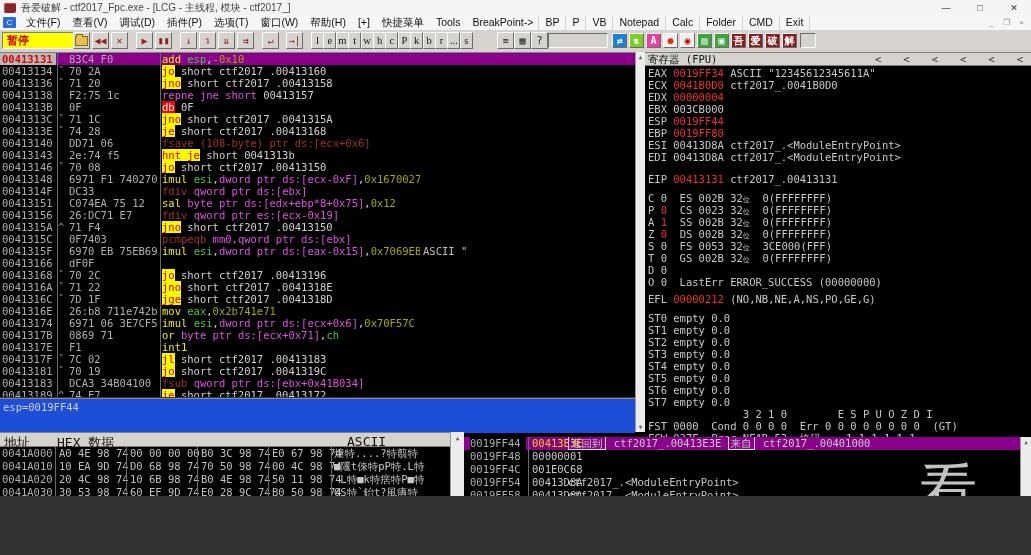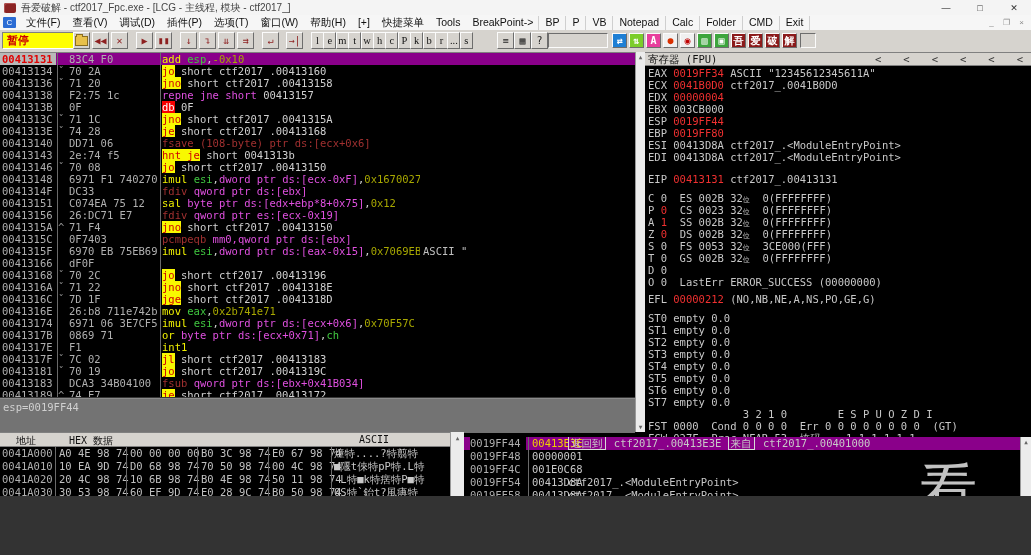--- a/index.html
+++ b/index.html
@@ -49,21 +49,21 @@
   .disasm-rows{position:absolute;left:0;top:0;width:635px;height:344px;overflow:hidden;}
   .drow{position:relative;height:12px;line-height:12px;width:635px;}
   .drow.sel{background:#8a008a;}
   .d-addr{position:absolute;left:0;top:0;width:56px;padding-left:2px;color:#b0b0b0;box-sizing:border-box;}
   .drow.sel .d-addr{background:#b8b8b8;color:#e00000;font-weight:bold;}
   .d-mark{position:absolute;left:58px;top:0;width:10px;color:#909090;}
   .d-bytes{position:absolute;left:69px;top:0;width:91px;color:#b0b0b0;white-space:pre;}
   .d-ins{position:absolute;left:162px;top:0;width:258px;overflow:hidden;white-space:pre;}
   .d-cmt{position:absolute;left:423px;top:0;width:210px;overflow:hidden;color:#c0c0c0;white-space:pre;}
   .vline{position:absolute;top:0;width:1px;background:#6a6a6a;z-index:5;}
-  .disasm-info{position:absolute;left:0;top:344px;width:635px;height:36px;background:#737373;
+  .disasm-info{position:absolute;left:0;top:344px;width:635px;height:36px;background:#1d4ed8;
                border-top:2px groove #8a8a8a;color:#d0d0d0;}
   .disasm-info span{display:block;padding:2px 0 0 3px;}
   
   .sg-p{color:#d0d0d0;}
   .sg-mn{color:#f0f000;}
   .sg-jmp{background:#f8f800;color:#d00000;}
   .sg-db{background:#f80000;color:#ffffff;}
   .sg-fpu{color:#a03030;}
   .sg-mem{color:#e050e0;}
   .sg-reg{color:#40c840;}
@@ -79,21 +79,21 @@
   .reg-title{position:absolute;left:0;top:0;width:386px;height:13px;background:#d6d3ce;color:#111;
              font-size:10.5px;line-height:13px;padding-left:3px;box-sizing:border-box;
              border-bottom:1px solid #808080;}
   .reg-collapse{position:absolute;right:8px;top:0;height:13px;display:flex;gap:22px;color:#333;}
   .reg-lines{position:absolute;left:3px;top:14px;width:380px;}
   .rline{height:12px;line-height:12px;white-space:pre;}
   
   .pane-dump{left:0;top:432px;width:450px;height:86px;border-top:1px solid #808080;}
   .dump-head{position:absolute;left:0;top:0;width:450px;height:14px;background:#d6d3ce;color:#111;
              border-bottom:1px solid #808080;box-sizing:border-box;}
-  .dump-head span{position:absolute;top:1px;font-size:10px;margin-left:12px;}
+  .dump-head span{position:absolute;top:1px;font-size:13px;}
   .dump-rows{position:absolute;left:0;top:14px;width:450px;height:72px;overflow:hidden;}
   .hrow{position:relative;height:13px;line-height:13px;}
   .h-addr{position:absolute;left:2px;color:#b0b0b0;}
   .h-grp{position:absolute;color:#c0c0c0;white-space:pre;}
   .h-ascii{position:absolute;left:334px;width:114px;color:#c8c8c8;overflow:hidden;white-space:pre;}
   .pane-stack{left:464px;top:437px;width:556px;height:81px;}
   .srow{position:relative;height:13px;line-height:13px;width:556px;}
   .srow.sel{background:#8a008a;}
   .s-addr{position:absolute;left:6px;width:56px;color:#b0b0b0;}
   .srow.sel .s-addr{background:#000;}

